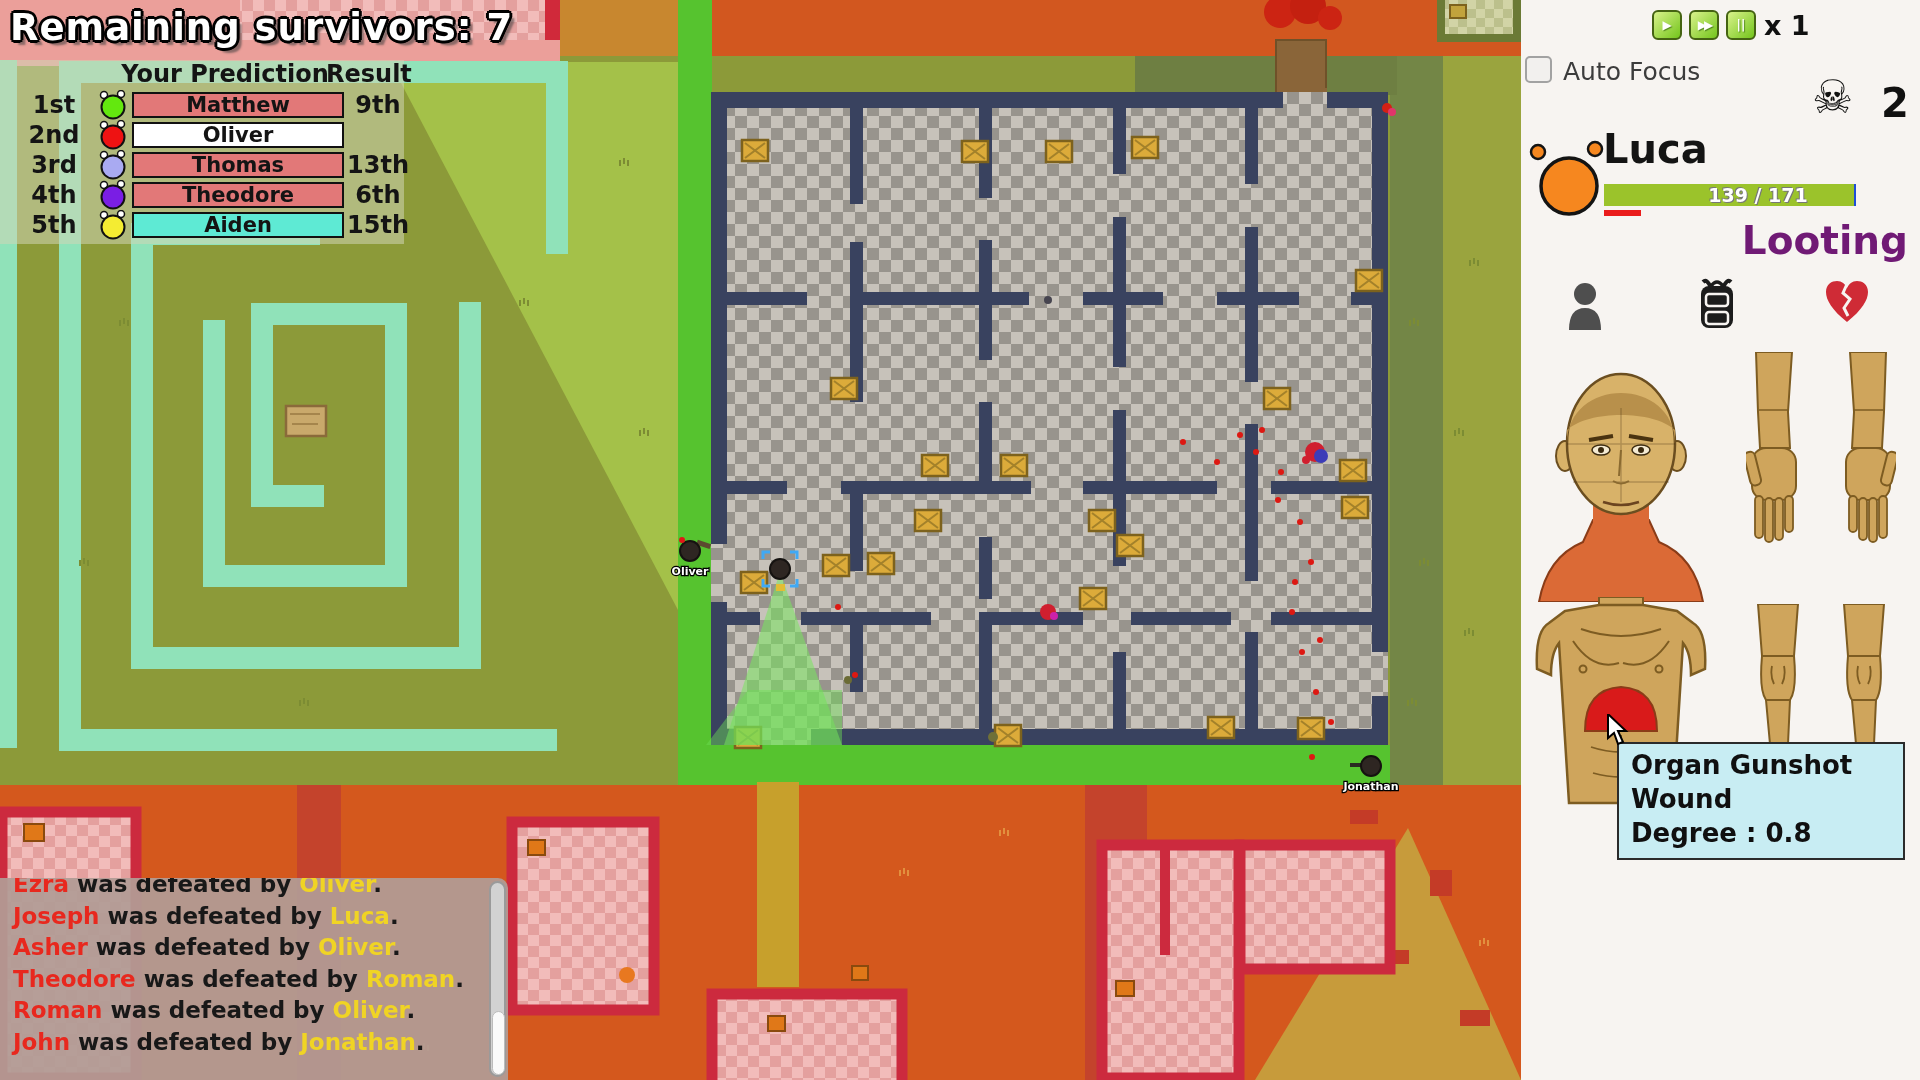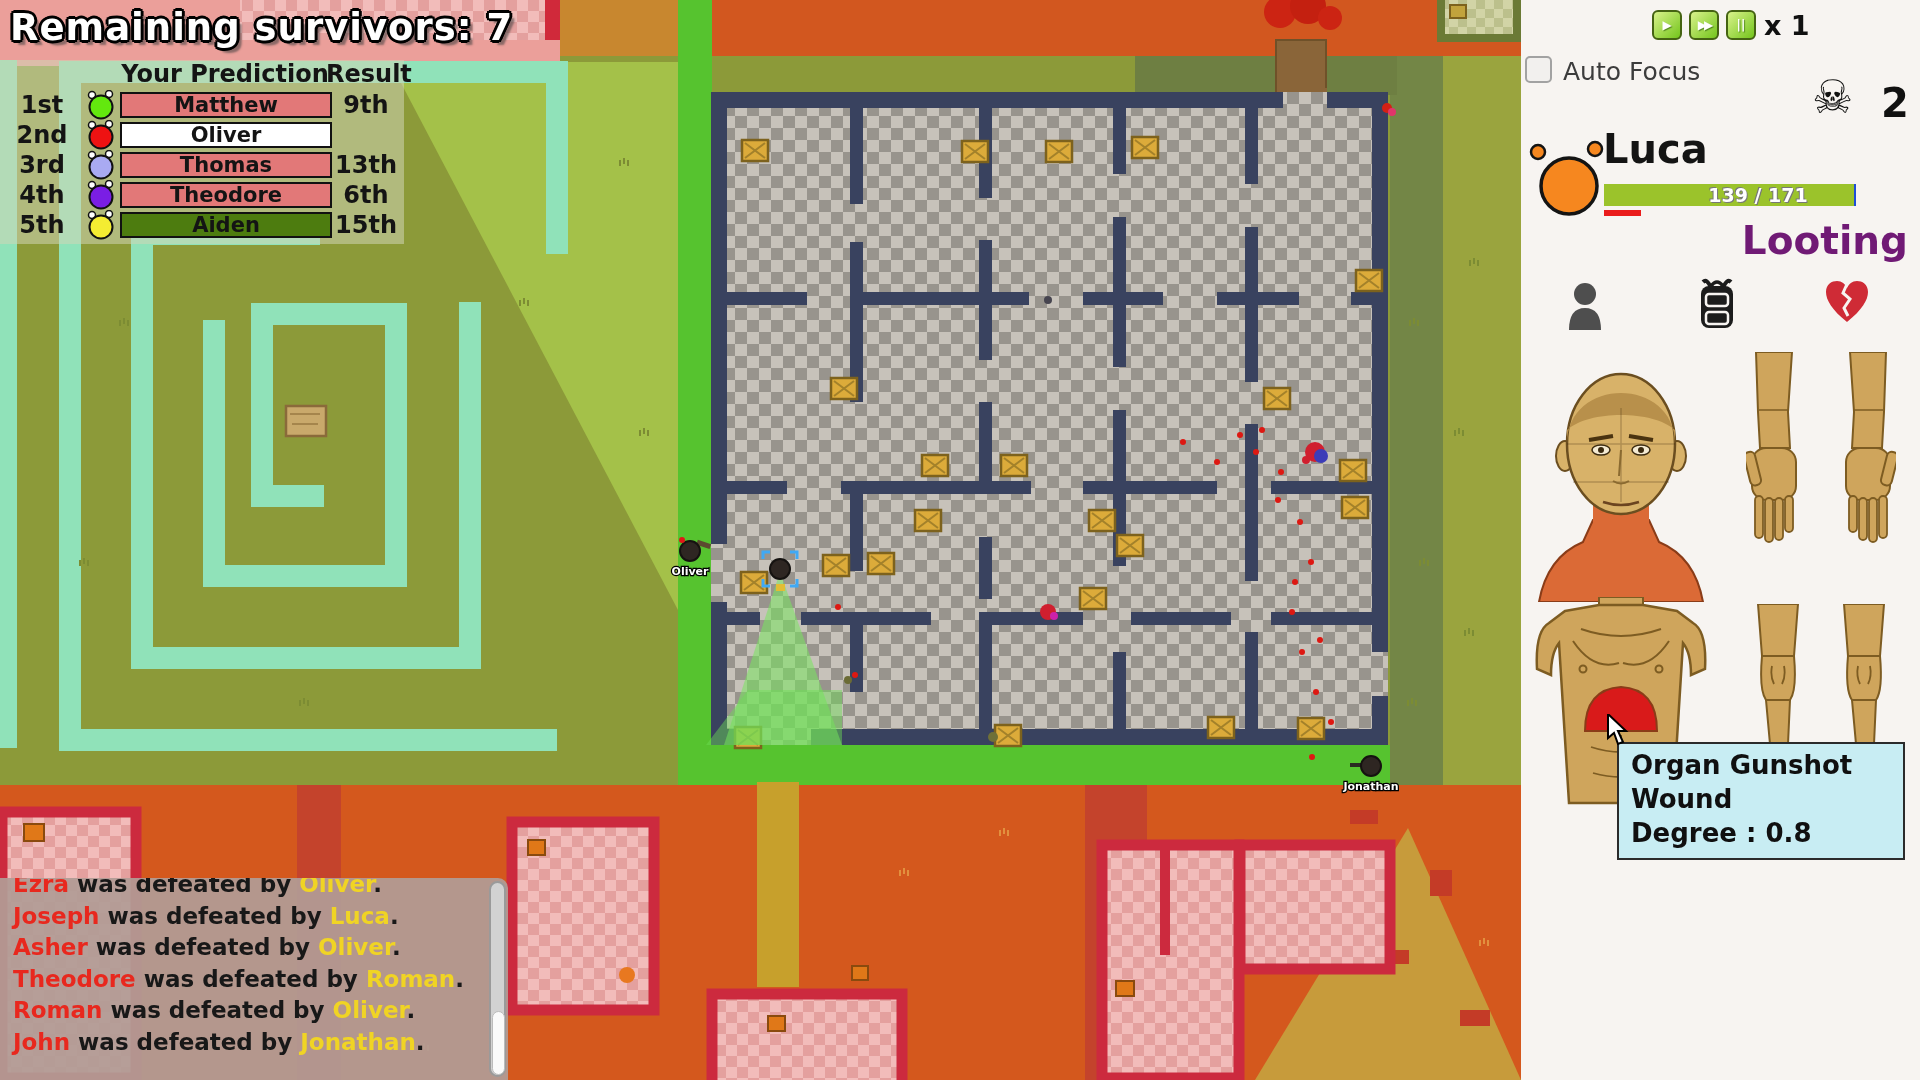--- a/index.html
+++ b/index.html
@@ -7,21 +7,21 @@
          font-family:"DejaVu Sans","Liberation Sans",sans-serif;background:#8c9a39;}
   .abs{position:absolute;}
   
   #title{left:10px;top:6px;font-size:37px;font-weight:bold;color:#fff;letter-spacing:1px;
     text-shadow:-3px 0 0 #000,3px 0 0 #000,0 -3px 0 #000,0 3px 0 #000,
                 -2px -2px 0 #000,2px 2px 0 #000,-2px 2px 0 #000,2px -2px 0 #000,
                 5px 5px 2px rgba(60,60,60,.55);}
   
   #pred{left:0;top:60px;width:404px;height:184px;background:rgba(208,214,182,.55);}
   #pred .hdr{position:absolute;top:0;height:28px;font-size:24px;font-weight:bold;color:#141414;text-align:center;line-height:28px;}
-  .pred-row{position:absolute;left:0;width:333px;height:30px;}
+  .pred-row{position:absolute;left:12px;width:333px;height:30px;}
   .pred-rank{position:absolute;left:12px;width:60px;text-align:center;font-size:24px;font-weight:bold;color:#141414;line-height:30px;}
   .pred-sprite{position:absolute;left:86px;top:0;width:32px;height:30px;}
   .pred-name{position:absolute;left:120px;top:2px;width:208px;height:22px;border:2px solid #111;
              text-align:center;font-size:21px;font-weight:bold;color:#141414;line-height:22px;}
   .pred-result{position:absolute;left:330px;width:72px;text-align:center;font-size:24px;font-weight:bold;color:#141414;line-height:30px;}
   
   #killfeed{left:0;top:878px;width:501px;height:202px;background:rgba(177,156,150,.93);
             border-top-right-radius:10px;overflow:hidden;padding-left:7px;}
   .kf-line{white-space:nowrap;font-size:23px;font-weight:bold;line-height:31.5px;padding-left:6px;}
   #kf-scroll{position:absolute;top:3px;right:2px;width:17px;height:196px;background:#d2d2d2;
@@ -423,21 +423,21 @@
           <span class="pred-name" style="background:#e27878">Theodore</span>
           <span class="pred-result">6th</span>
         </div>
         <div class="pred-row" style="top: 150px;">
           <span class="pred-rank">5th</span>
           <svg class="pred-sprite">
             <circle cx="6" cy="5" r="3.5" fill="#fff" stroke="#111" stroke-width="1.5"></circle>
             <circle cx="23" cy="4" r="3.5" fill="#fff" stroke="#111" stroke-width="1.5"></circle>
             <circle cx="15" cy="17" r="11.5" fill="#f4ec32" stroke="#111" stroke-width="2"></circle>
           </svg>
-          <span class="pred-name" style="background:#4d7c0f">Aiden</span>
+          <span class="pred-name" style="background:#5eead4">Aiden</span>
           <span class="pred-result">15th</span>
         </div>
       </div>
   </div>
 
   <div id="killfeed" class="abs">
     <div id="kf-lines" style="margin-top:-9px">
         <div class="kf-line"><span style="color:#e8281e">Ezra</span><span style="color:#181818"> was defeated by </span><span style="color:#f0d424">Oliver</span><span style="color:#181818">.</span></div>
         <div class="kf-line"><span style="color:#e8281e">Joseph</span><span style="color:#181818"> was defeated by </span><span style="color:#f0d424">Luca</span><span style="color:#181818">.</span></div>
         <div class="kf-line"><span style="color:#e8281e">Asher</span><span style="color:#181818"> was defeated by </span><span style="color:#f0d424">Oliver</span><span style="color:#181818">.</span></div>

